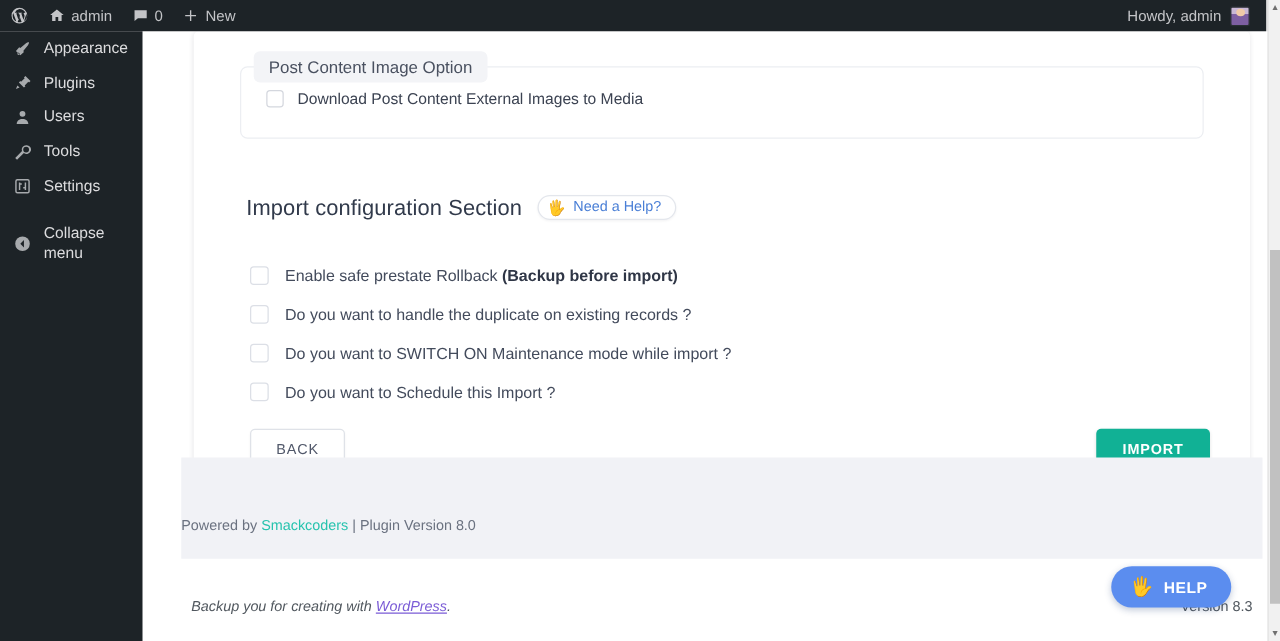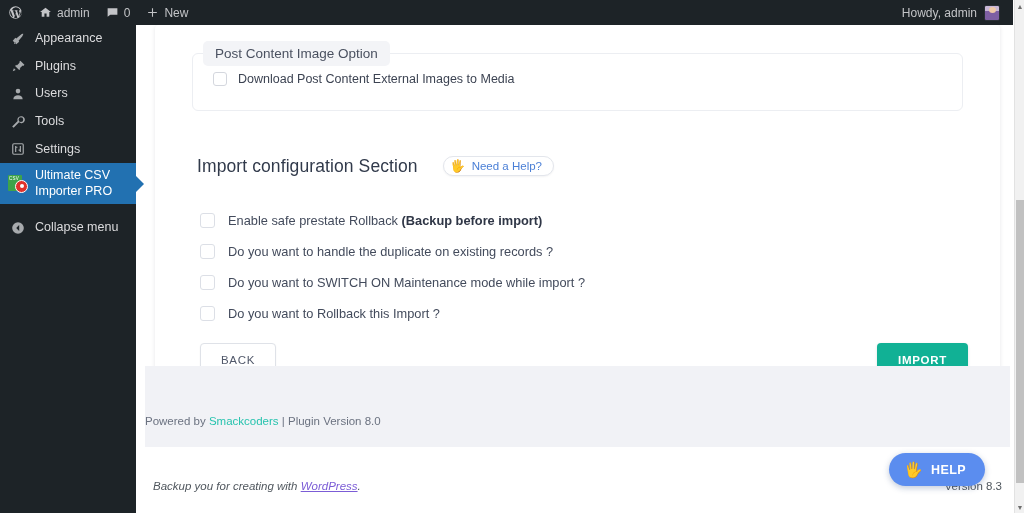--- a/index.html
+++ b/index.html
@@ -34,21 +34,21 @@
     position:relative; overflow:hidden; flex:none;
     border:1px solid #2a2f35;
   }
   .avatar::after{
     content:""; position:absolute; left:4px; top:1px; width:7px; height:6px;
     border-radius:50%; background:#f0c9a8;
   }
 
   
   .sidebar {
-    position:absolute; top:25px; left:0; width:136px; height:488px;
+    position:absolute; top:25px; left:0; width:114px; height:488px;
     background:#1d2327; color:#dcdcde; z-index: 30;
   }
   .menu-item {
     position:relative;
     display:flex; align-items:center; gap:8px;
     padding:6px 0 6px 9px;
     font-size:12.5px; line-height:1.25;
     color:#dcdcde; min-height:27px;
   }
   .menu-item .mi-icon {
@@ -117,21 +117,21 @@
   }
   .cb-row{ display:flex; align-items:center; gap:11px; }
   .checkbox{
     width:14px; height:14px; flex:none;
     border:1px solid #d4d7de; border-radius:3px; background:#fff;
   }
   .cb-label{ font-size:12.5px; color:#3c4352; }
 
   
   .heading-row{
-    display:flex; align-items:center; gap:25px;
+    display:flex; align-items:center; gap:12px;
     margin: 30px 0 0 22px;
   }
   .section-title{
     font-size:17.5px; color:#313a4b; font-weight:400; letter-spacing:.1px;
   }
   .help-pill{
     display:inline-flex; align-items:center; gap:6px;
     border:1px solid #e3e6ec; background:#fff;
     border-radius:14px; padding:3px 11px 3px 7px;
     font-size:11.5px; color:#4a7fd6;
@@ -310,30 +310,20 @@
     <div class="menu-item">
       <span class="mi-icon">
         <svg width="14" height="14" viewBox="0 0 24 24" fill="none" stroke="#a7aaad" stroke-width="2">
           <rect x="3" y="3" width="18" height="18" rx="2"></rect>
           <path d="M8 7v10M8 9h3M16 7v10M16 14h-3"></path>
         </svg>
       </span>
       <span class="mi-label">Settings</span>
     </div>
 
-    <div class="menu-item active csv">
-      <span class="mi-icon">
-        <span class="csv-icon">
-          <span class="sheet"></span>
-          <span class="disc"></span>
-        </span>
-      </span>
-      <span class="mi-label">Ultimate CSV
-Importer PRO</span>
-    </div>
 
     <div class="menu-item collapse">
       <span class="mi-icon">
         <svg width="14" height="14" viewBox="0 0 24 24" fill="#a7aaad">
           <circle cx="12" cy="12" r="10"></circle>
           <path d="M14 7l-5 5 5 5z" fill="#1d2327"></path>
         </svg>
       </span>
       <span class="mi-label">Collapse menu</span>
     </div>
@@ -368,21 +358,21 @@
           <div class="opt-row">
             <span class="opt-box"></span>
             <span class="opt-text">Do you want to handle the duplicate on existing records ?</span>
           </div>
           <div class="opt-row">
             <span class="opt-box"></span>
             <span class="opt-text">Do you want to SWITCH ON Maintenance mode while import ?</span>
           </div>
           <div class="opt-row">
             <span class="opt-box"></span>
-            <span class="opt-text">Do you want to Rollback this Import ?</span>
+            <span class="opt-text">Do you want to Schedule this Import ?</span>
           </div>
         </div>
 
         <div class="btn-row">
           <button class="btn-back">BACK</button>
           <button class="btn-import">IMPORT</button>
         </div>
       </section>
 
       <div class="grey-strip">

